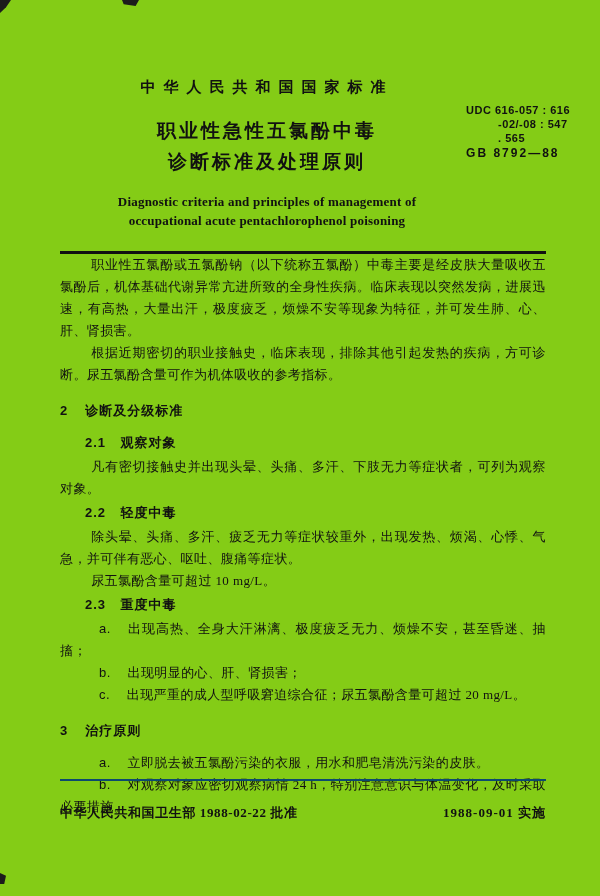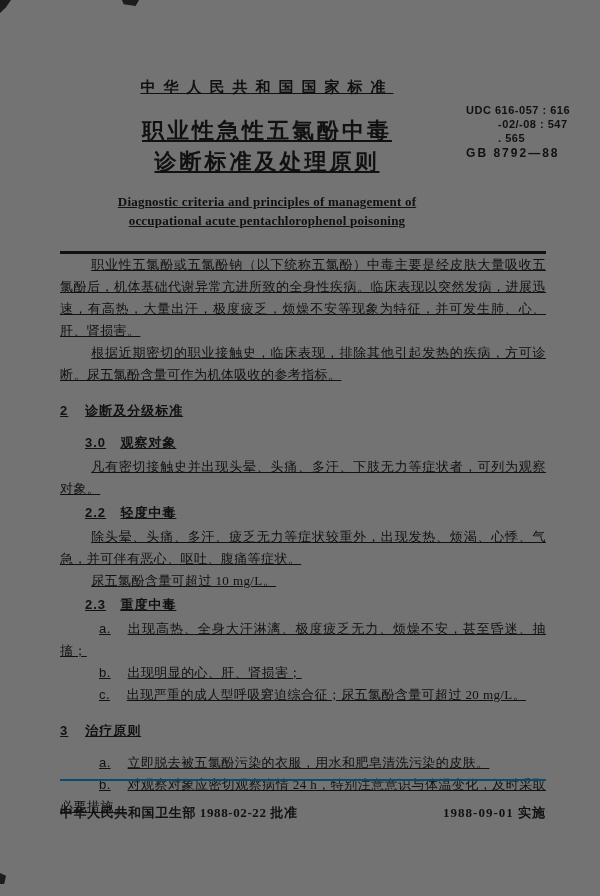--- a/index.html
+++ b/index.html
@@ -1,42 +1,41 @@
 <!DOCTYPE html>
 <html><head>
 <meta charset="utf-8">
 <style>
   html,body{margin:0;padding:0;background:#888;}
   .page{
     position:relative;
     width:600px;height:896px;
-    background:#737373;
+    background:#84cc16;
     color:#111;
     font-family:"Liberation Serif","DejaVu Serif",serif;
     overflow:hidden;
     box-sizing:border-box;
     padding:78px 54px 0 60px;
-    text-decoration:underline;
   }
   
   .artifact{position:absolute;background:#1c1c1c;}
   .artifact.a1{left:0;top:0;width:11px;height:13px;clip-path:polygon(0 0,100% 0,55% 55%,0 100%);}
   .artifact.a2{left:122px;top:0;width:17px;height:6px;clip-path:polygon(0 0,100% 0,80% 100%,10% 70%);}
   .artifact.a3{left:0;top:873px;width:6px;height:11px;clip-path:polygon(0 0,100% 25%,70% 100%,0 100%);}
 
   .header{position:relative;}
   .header-center{width:414px;text-align:center;}
   .national{
     font-family:"Liberation Sans","DejaVu Sans",sans-serif;
     font-weight:bold;font-size:15px;letter-spacing:8px;
     white-space:nowrap;
   }
   .title{
     font-family:"Liberation Sans","DejaVu Sans",sans-serif;
-    font-weight:bold;font-size:22px;letter-spacing:3px;
+    font-weight:bold;font-size:19px;letter-spacing:3px;
     margin:0;line-height:28px;
   }
   .title.t1{margin-top:20px;}
   .title.t2{margin-top:3px;}
   .en-title{
     font-weight:bold;font-size:13px;line-height:19px;
     letter-spacing:0.2px;
   }
   .en-title.e1{margin-top:16px;}
   .udc{
@@ -100,21 +99,21 @@
 
   <div class="rule-thick"></div>
 
   <div class="body-text">
     <p class="par intro">职业性五氯酚或五氯酚钠（以下统称五氯酚）中毒主要是经皮肤大量吸收五氯酚后，机体基础代谢异常亢进所致的全身性疾病。临床表现以突然发病，进展迅速，有高热，大量出汗，极度疲乏，烦燥不安等现象为特征，并可发生肺、心、肝、肾损害。</p>
 
     <p class="par">根据近期密切的职业接触史，临床表现，排除其他引起发热的疾病，方可诊断。尿五氯酚含量可作为机体吸收的参考指标。</p>
 
     <h2 class="sec"><span class="sec-num">2</span><span>诊断及分级标准</span></h2>
 
-    <h3 class="subsec"><span class="sec-num">3.0</span><span>观察对象</span></h3>
+    <h3 class="subsec"><span class="sec-num">2.1</span><span>观察对象</span></h3>
     <p class="par">凡有密切接触史并出现头晕、头痛、多汗、下肢无力等症状者，可列为观察对象。</p>
 
     <h3 class="subsec"><span class="sec-num">2.2</span><span>轻度中毒</span></h3>
     <p class="par">除头晕、头痛、多汗、疲乏无力等症状较重外，出现发热、烦渴、心悸、气急，并可伴有恶心、呕吐、腹痛等症状。</p>
     <p class="par">尿五氯酚含量可超过 10 mg/L。</p>
 
     <h3 class="subsec"><span class="sec-num">2.3</span><span>重度中毒</span></h3>
     <p class="item"><span class="item-label">a.</span><span>出现高热、全身大汗淋漓、极度疲乏无力、烦燥不安，甚至昏迷、抽搐；</span></p>
     <p class="item"><span class="item-label">b.</span><span>出现明显的心、肝、肾损害；</span></p>
     <p class="item"><span class="item-label">c.</span><span>出现严重的成人型呼吸窘迫综合征；尿五氯酚含量可超过 20 mg/L。</span></p>

